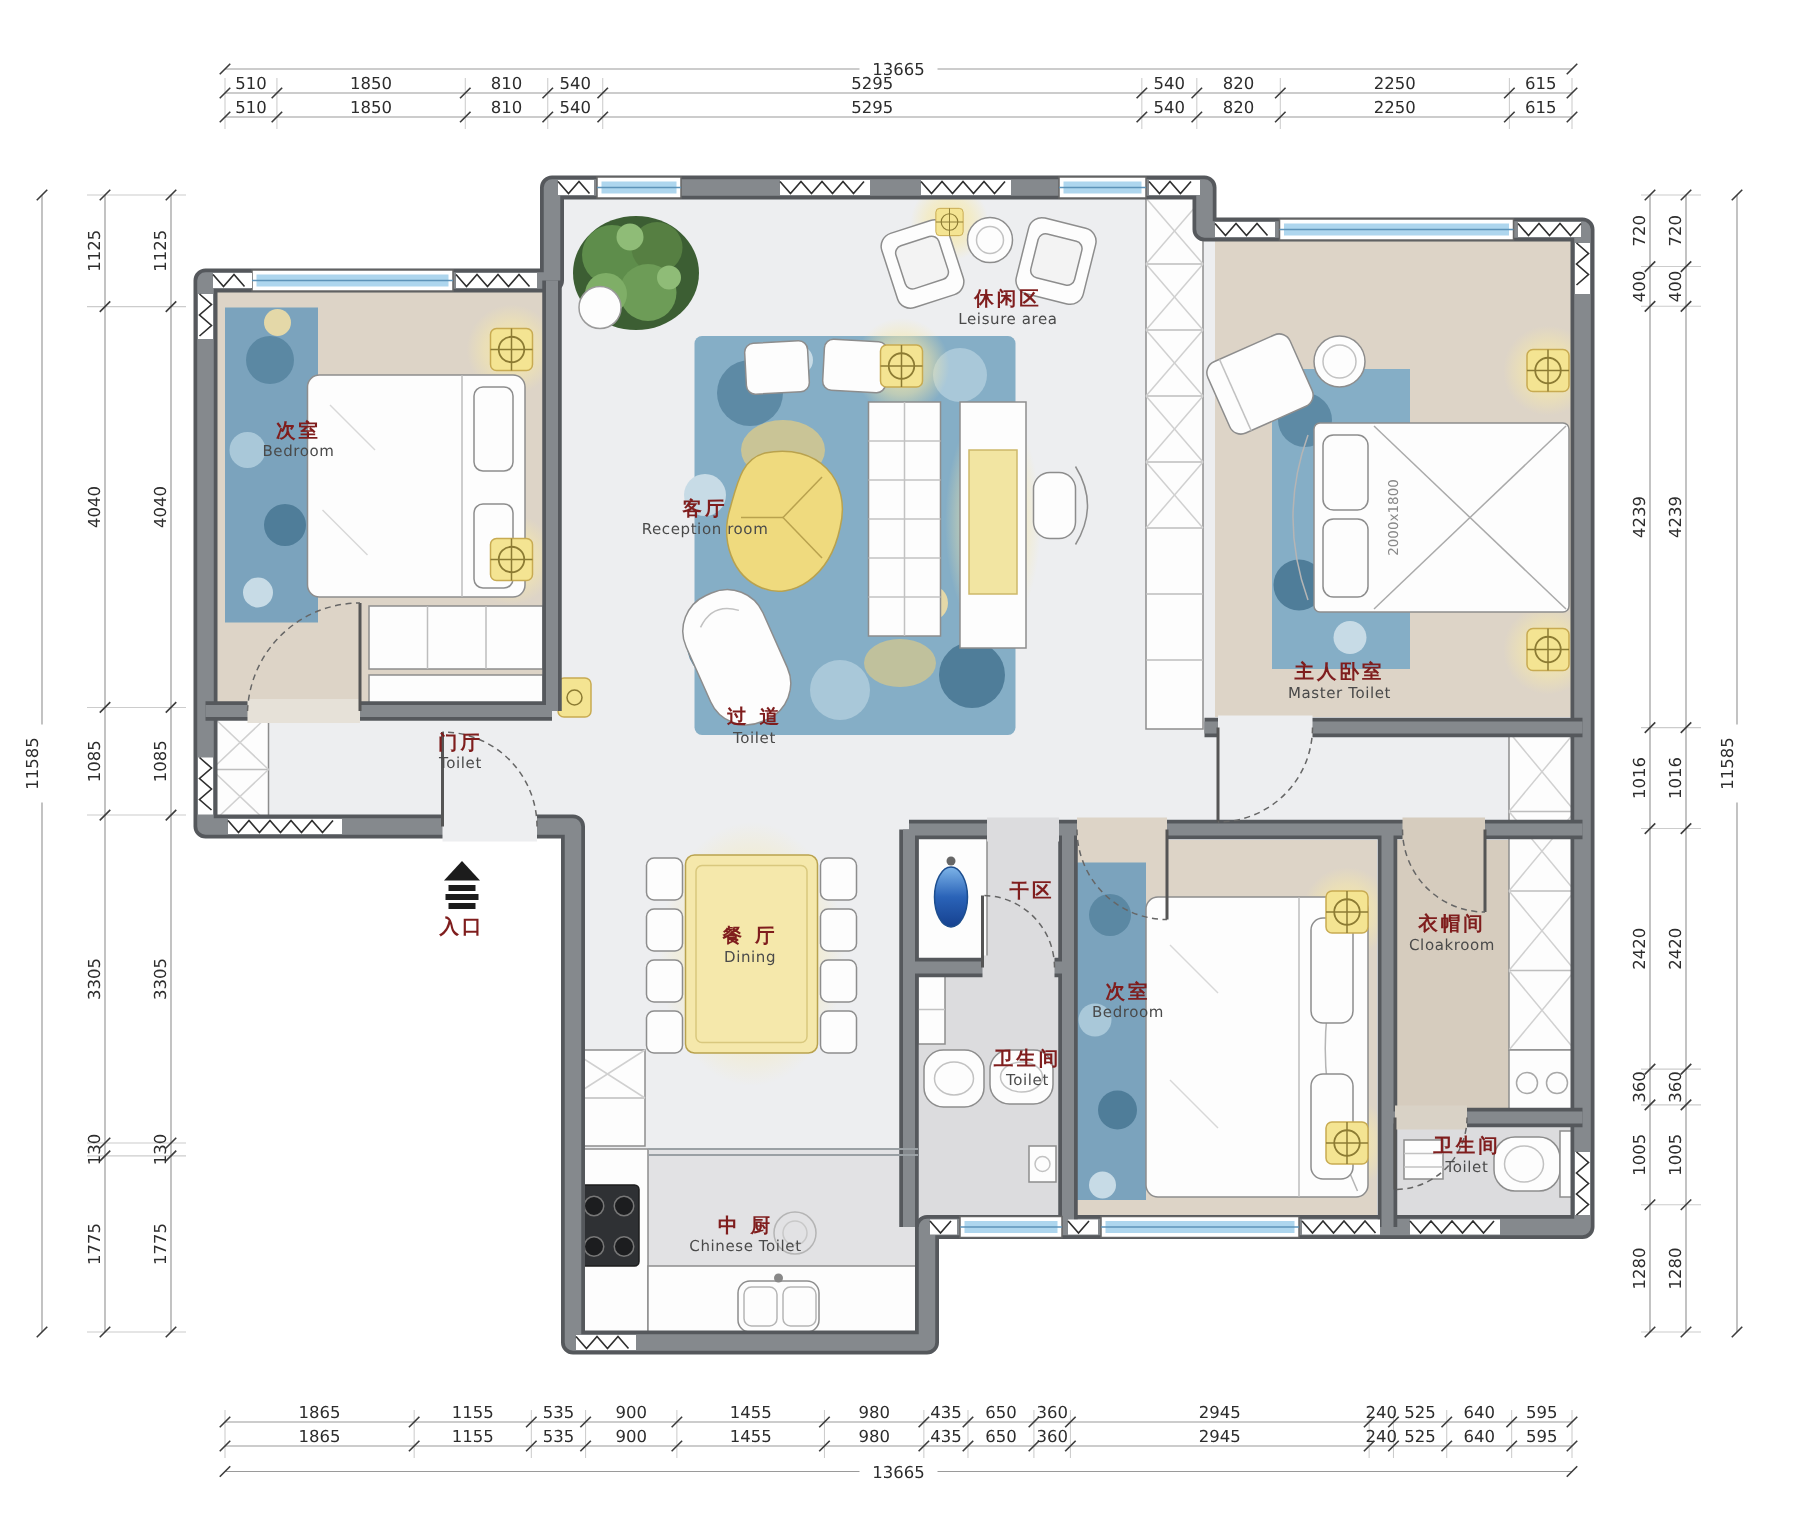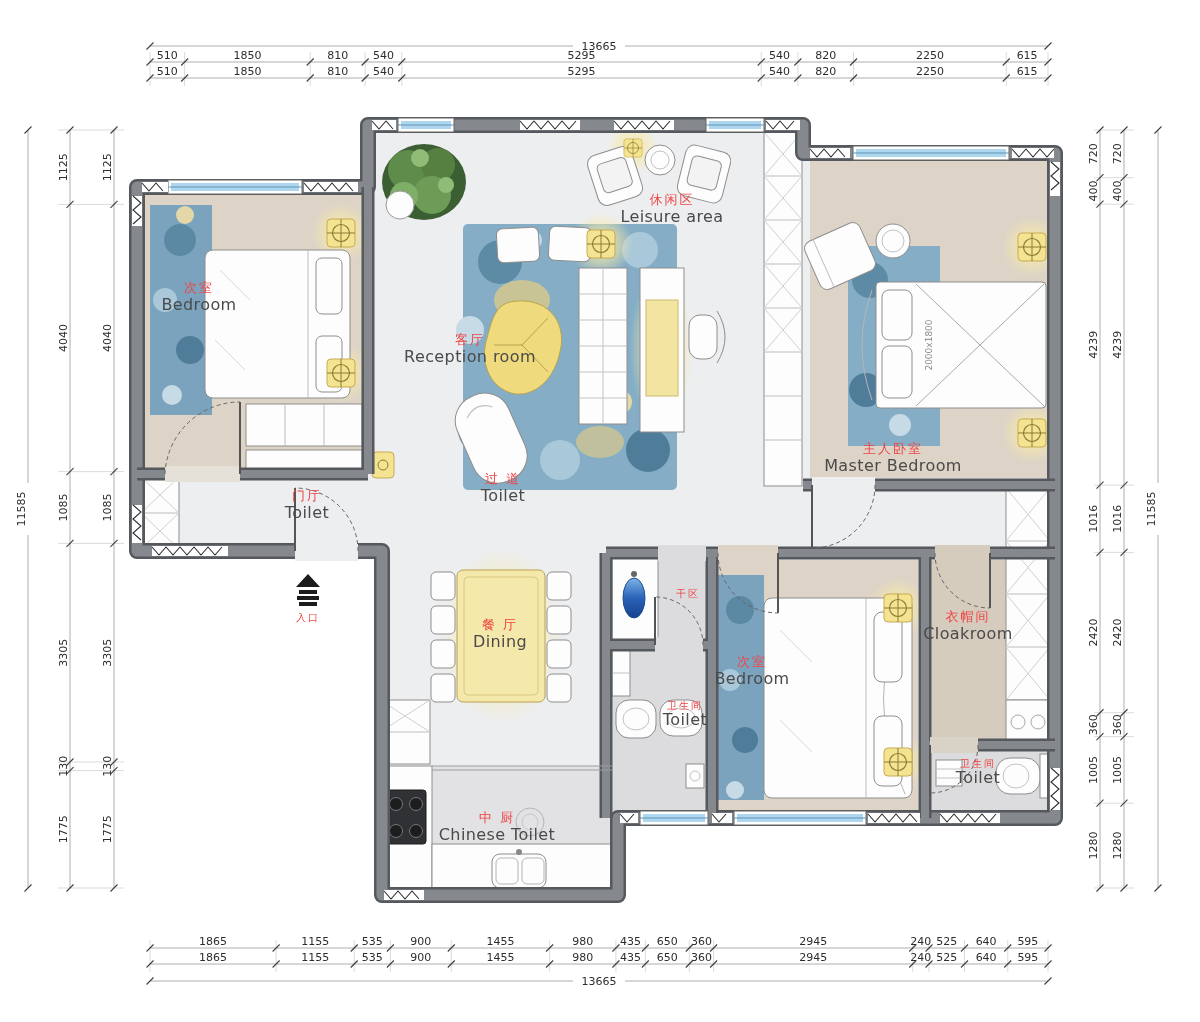--- a/index.html
+++ b/index.html
@@ -1,23 +1,23 @@
 <!DOCTYPE html>
 <html><head>
 <meta charset="utf-8">
 <style>
   html,body{margin:0;padding:0;background:#ffffff;}
   body{font-family:"DejaVu Sans",sans-serif;}
   .stage{position:relative;width:1200px;height:1022px;background:#ffffff;overflow:hidden;}
   .stage svg{position:absolute;left:0;top:0;}
   .labels{position:absolute;left:0;top:0;width:1200px;height:1022px;pointer-events:none;}
   .rlabel{position:absolute;transform:translateX(-50%);text-align:center;line-height:1.12;white-space:nowrap;}
-  .rlabel .cn{display:block;font-size:13px;letter-spacing:2px;color:#ef4444;font-weight:400;}
-  .rlabel .en{display:block;font-size:16px;color:#4a4a4a;letter-spacing:.4px;}
-  .rlabel.small .cn{font-size:10px;}
+  .rlabel .cn{display:block;font-size:13px;letter-spacing:2px;color:#7f1d1d;font-weight:700;}
+  .rlabel .en{display:block;font-size:10px;color:#4a4a4a;letter-spacing:.4px;}
+  .rlabel.small .cn{font-size:13px;}
 </style>
 </head>
 <body>
 
 <div class="stage">
 
 <svg width="1200" height="1022" viewBox="0 0 1200 1022">
   <defs>
     <radialGradient id="gGlow">
       <stop offset="0" stop-color="#f7e9a8" stop-opacity="0.95"></stop>
@@ -677,21 +677,21 @@
   <div class="rlabel" style="left:672px;top:193px">
     <span class="cn">休闲区</span>
     <span class="en">Leisure area</span>
   </div>
   <div class="rlabel" style="left:470px;top:333px">
     <span class="cn">客厅</span>
     <span class="en">Reception  room</span>
   </div>
   <div class="rlabel" style="left:893px;top:442px">
     <span class="cn">主人卧室</span>
-    <span class="en">Master Bedroom</span>
+    <span class="en">Master Toilet</span>
   </div>
   <div class="rlabel" style="left:307px;top:489px">
     <span class="cn">门厅</span>
     <span class="en">Toilet</span>
   </div>
   <div class="rlabel" style="left:503px;top:472px">
     <span class="cn">过 道</span>
     <span class="en">Toilet</span>
   </div>
   <div class="rlabel small" style="left:688px;top:588px">

